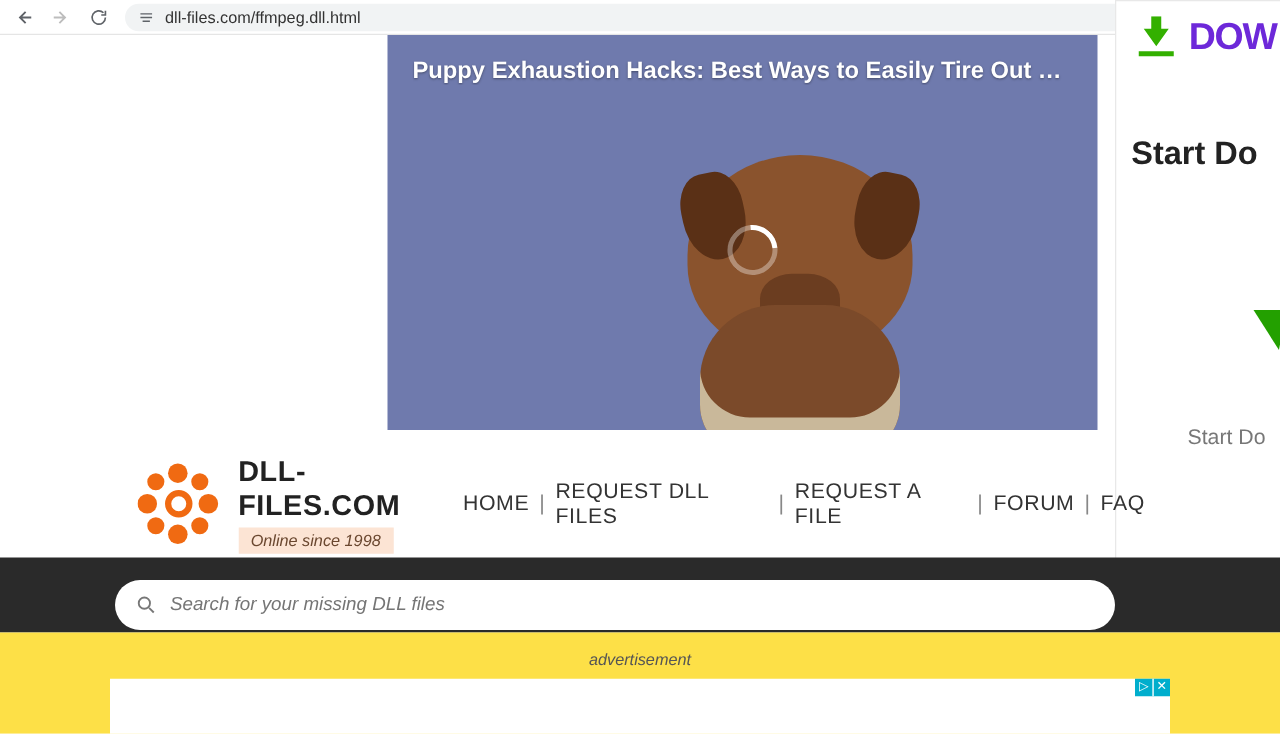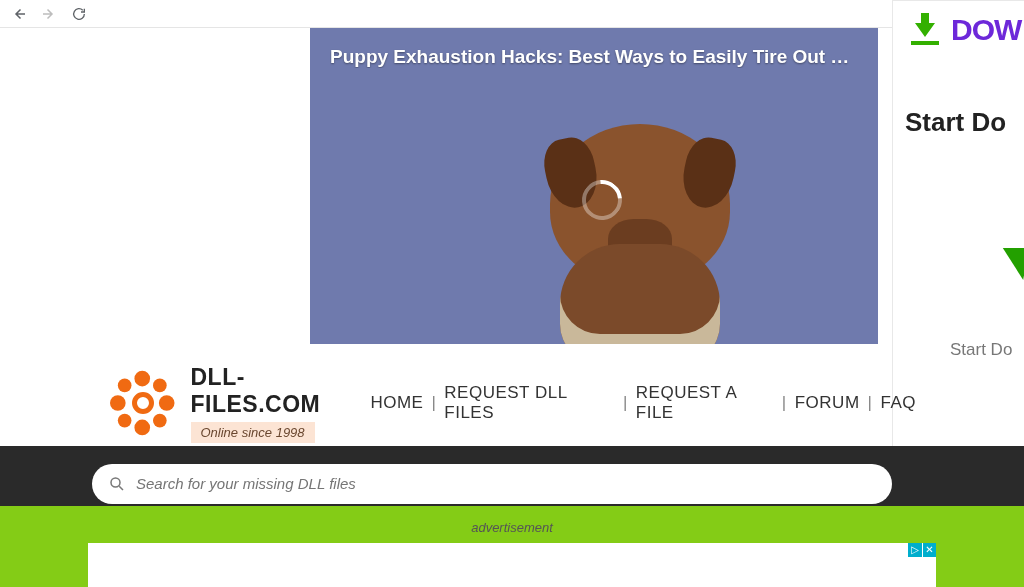--- a/index.html
+++ b/index.html
@@ -174,21 +174,21 @@
   }
   .search-box input {
     flex:1; border:none; outline:none; font-size:15px;
     font-style:italic; color:#666;
   }
   .search-box svg { width:18px; height:18px; color:#777; }
 
   
   .lower {
     position:absolute; top:478px; left:0; right:0; bottom:0;
-    background:#84cc16;
+    background:#fde047;
   }
   .adv-label {
     text-align:center; font-style:italic; color:#555;
     font-size:13px; padding:14px 0 8px;
   }
   .ad-block {
     margin: 0 auto;
     width: 848px; height: 60px;
     background:#fff; position:relative;
   }
@@ -213,20 +213,28 @@
   </div>
   <div class="nav-btn disabled">
     <svg viewBox="0 0 24 24" width="18" height="18">
         <path fill="none" stroke="currentColor" stroke-width="2" d="M10 6l6 6-6 6M4 12h12"></path>
       </svg>
   </div>
   <div class="nav-btn">
     <svg viewBox="0 0 24 24" width="16" height="16">
         <path fill="none" stroke="currentColor" stroke-width="2" d="M20 12a8 8 0 11-2.34-5.66M20 4v5h-5"></path>
       </svg>
+  </div>
+  <div class="url-box">
+    <span class="site-info">
+      <svg viewBox="0 0 24 24" width="14" height="14">
+          <path fill="none" stroke="currentColor" stroke-width="2" d="M4 7h16M4 12h16M7 17h10"></path>
+        </svg>
+    </span>
+    <span>dll-files.com/ffmpeg.dll.html</span>
   </div>
 </div>
 
 <div class="page">
 
   <div class="video-ad">
     <div class="dog">
       <div class="head">
         <div class="ear-l"></div>
           <div class="ear-r"></div>

